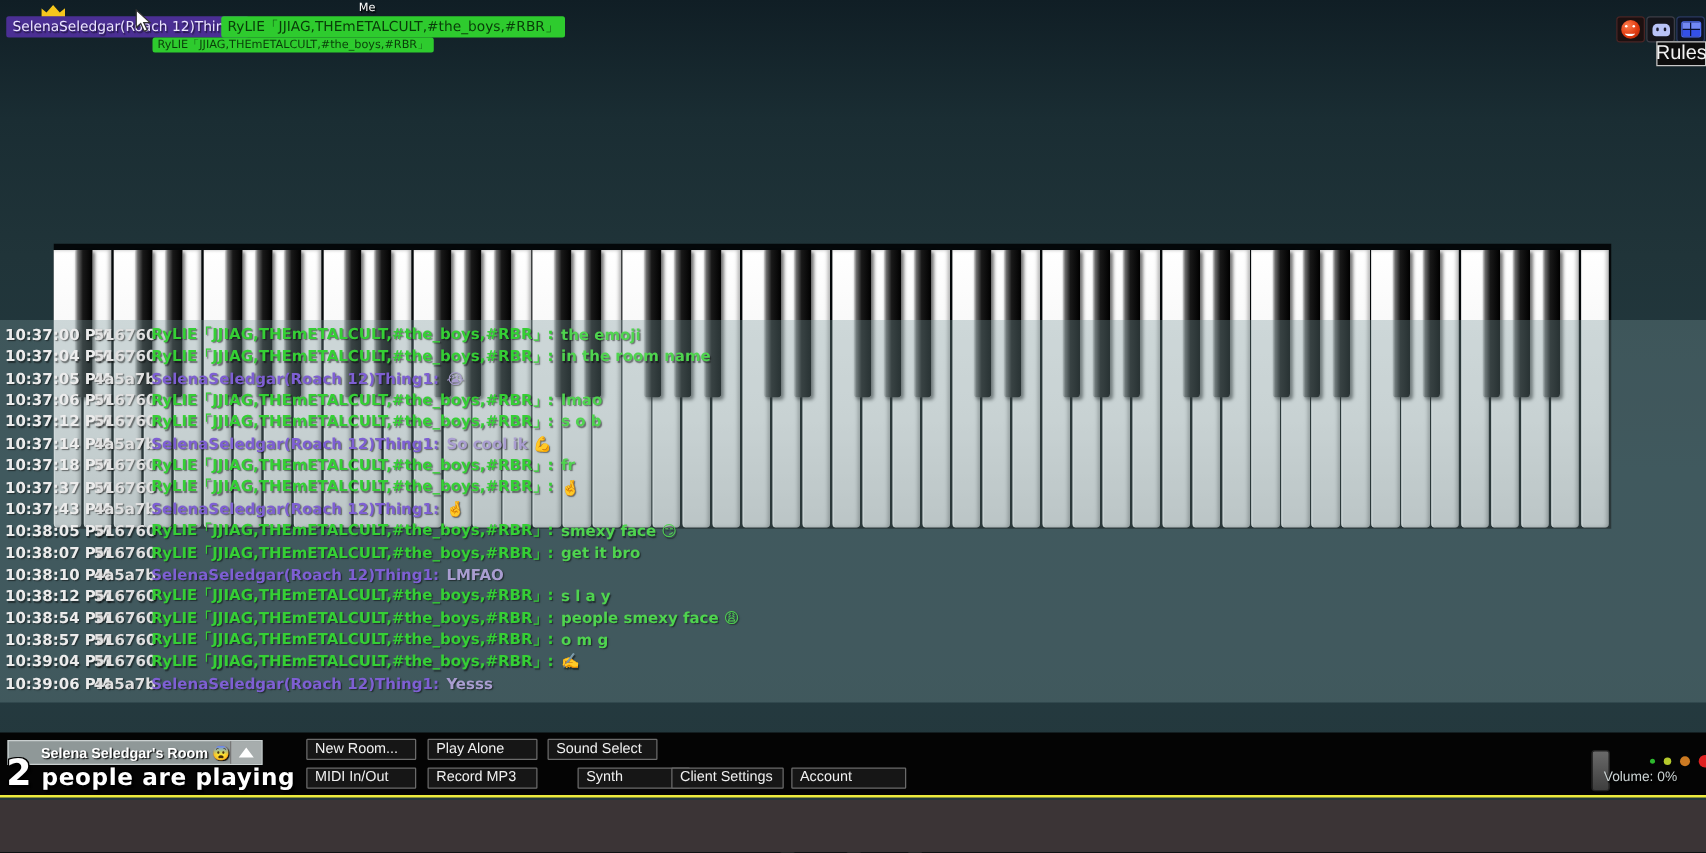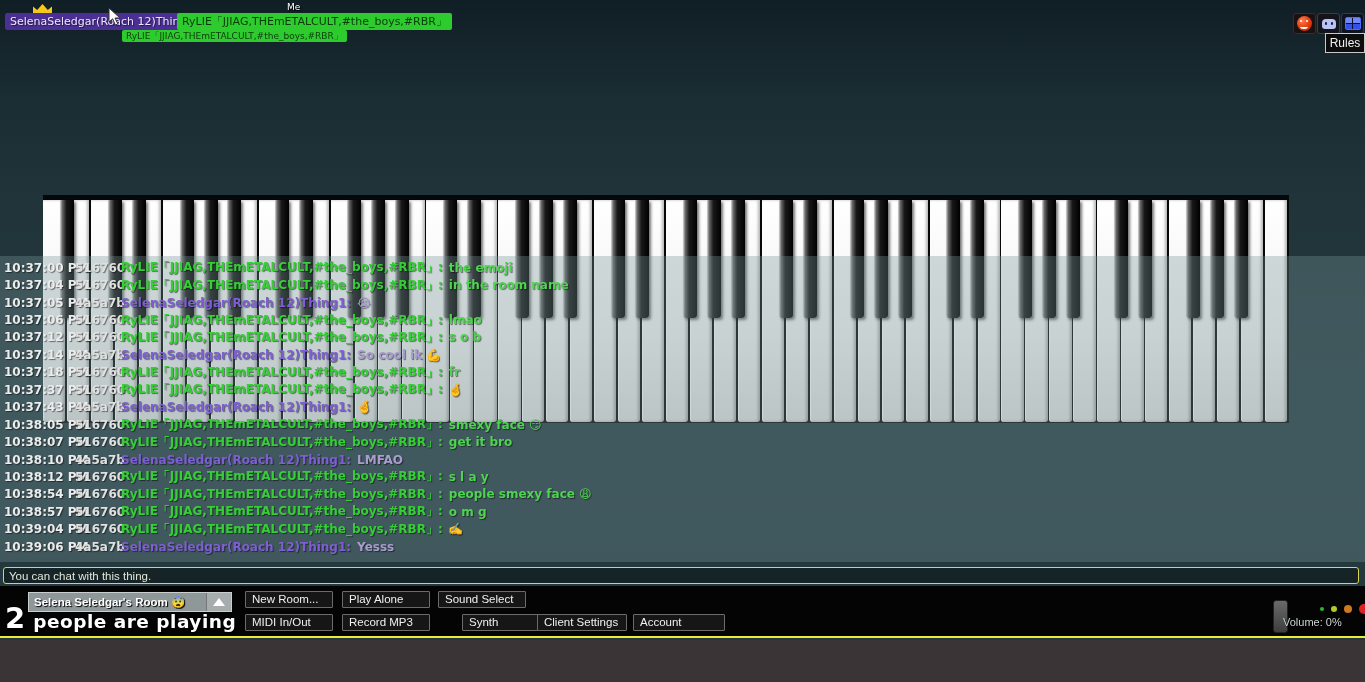--- a/index.html
+++ b/index.html
@@ -32,21 +32,21 @@
   .red-face::after{content:"";position:absolute;left:3px;top:8px;width:8px;height:3px;
        border-bottom:2px solid #fff;border-radius:50%;}
   .discord-glyph{width:14px;height:10px;background:#b9c3f7;border-radius:4px 4px 3px 3px;position:relative;}
   .discord-glyph::before{content:"";position:absolute;left:3px;top:3px;width:2px;height:3px;background:#1a1a2e;
        border-radius:1px;box-shadow:6px 0 0 #1a1a2e;}
   .grid-glyph{width:14px;height:11px;display:grid;grid-template-columns:1fr 1fr;grid-template-rows:1fr 1fr;
        gap:1px;background:#0a1030;border:1px solid #4f6df2;border-radius:2px;}
   .grid-glyph div{background:#3450e8;}
   .grid-glyph div:nth-child(-n+2){background:#7288f4;}
   #rules-tooltip{position:absolute;left:1325px;top:33px;width:38px;height:18px;background:#0d0d0d;
-       border:1px solid #c9c9c9;color:#f2f2f2;font-size:12px;display:flex;align-items:center;
+       border:1px solid #c9c9c9;color:#f2f2f2;font-size:16px;display:flex;align-items:center;
        justify-content:center;z-index:40;}
   
   #piano{position:absolute;left:43px;top:195px;width:1246px;height:228px;background:#04080a;z-index:1;}
   .wkey{position:absolute;top:5px;bottom:1px;border-radius:0 0 3px 3px;
        background:linear-gradient(180deg,#ffffff 0%,#f2f2f2 60%,#dedede 100%);
        box-shadow:inset -2px 0 3px rgba(0,0,0,.28),inset 1px 0 0 rgba(255,255,255,.9);}
   .bkey{position:absolute;top:5px;height:118px;width:14px;z-index:2;border-radius:0 0 3px 3px;
        background:linear-gradient(90deg,#d8d8d8 0%,#6a6a6a 16%,#181818 45%,#000 100%);
        box-shadow:2px 2px 3px rgba(0,0,0,.55);}
   
@@ -61,22 +61,22 @@
   .chat-row .n{margin-right:6px;font-weight:700;}
   .chat-row .m{font-weight:700;}
   #chat-input{position:absolute;left:3px;top:567px;width:1356px;height:17px;z-index:4;
        box-sizing:border-box;background:rgba(5,12,12,.45);border:1px solid #d6d64f;border-radius:3px;
        color:#e3e6d8;font-family:"Liberation Sans",sans-serif;font-size:11.5px;padding:0 5px;outline:none;}
   
   #toolbar{position:absolute;left:0;top:586px;width:1365px;height:50px;background:#040404;z-index:3;}
   .tb-btn{position:absolute;height:17px;box-sizing:border-box;background:#161616;border:1px solid #6b6b6b;
        color:#f0f0f0;font-size:11.5px;line-height:15px;padding:0 6px;text-align:left;
        font-family:"Liberation Sans",sans-serif;border-radius:1px;z-index:4;}
-  #room-select{position:absolute;left:28px;top:592px;width:202px;height:18px;background:#8f9898;
-       display:flex;align-items:center;z-index:4;border:1px solid #c9cfcf;}
+  #room-select{position:absolute;left:6px;top:592px;width:202px;height:18px;background:#8f9898;
+       display:flex;align-items:center;z-index:4;border:1px solid #c9cfcf;text-align:right;}
   #room-select .room-label{flex:1;font-size:11.5px;font-weight:700;color:#fff;padding-left:5px;
        text-shadow:1px 1px 1px #000;white-space:nowrap;overflow:hidden;}
   #room-select .arrow-box{width:24px;height:18px;background:#a7adad;display:flex;align-items:center;
        justify-content:center;border-left:1px solid #777;}
   #room-select .arrow-box span{width:0;height:0;border-left:6px solid transparent;
        border-right:6px solid transparent;border-bottom:8px solid #fff;}
   #player-count{position:absolute;left:5px;top:601px;display:flex;align-items:baseline;gap:8px;z-index:5;
        color:#fff;font-weight:700;font-family:"DejaVu Sans",sans-serif;
        text-shadow:-1px -1px 0 #000,1px -1px 0 #000,-1px 1px 0 #000,2px 2px 1px #000;}
   #player-count .big{font-size:29px;}
@@ -372,21 +372,20 @@
     <span class="m" style="color: rgb(79, 212, 79);">✍️</span>
   </div>
 
   <div class="chat-row">
     <span class="t">10:39:06 PM</span>
     <span class="i">4a5a7b</span>
     <span class="n" style="color: rgb(126, 95, 211);">SelenaSeledgar(Roach 12)Thing1:</span>
     <span class="m" style="color: rgb(169, 157, 208);">Yesss</span>
   </div>
 </div>
-  <input id="chat-input" value="You can chat with this thing." style="">
 
   <div id="toolbar"></div>
 
   <div id="room-select">
     <div class="room-label">Selena Seledgar's Room 😨</div>
     <div class="arrow-box">
         <span></span>
       </div>
   </div>
   <div id="player-count">

